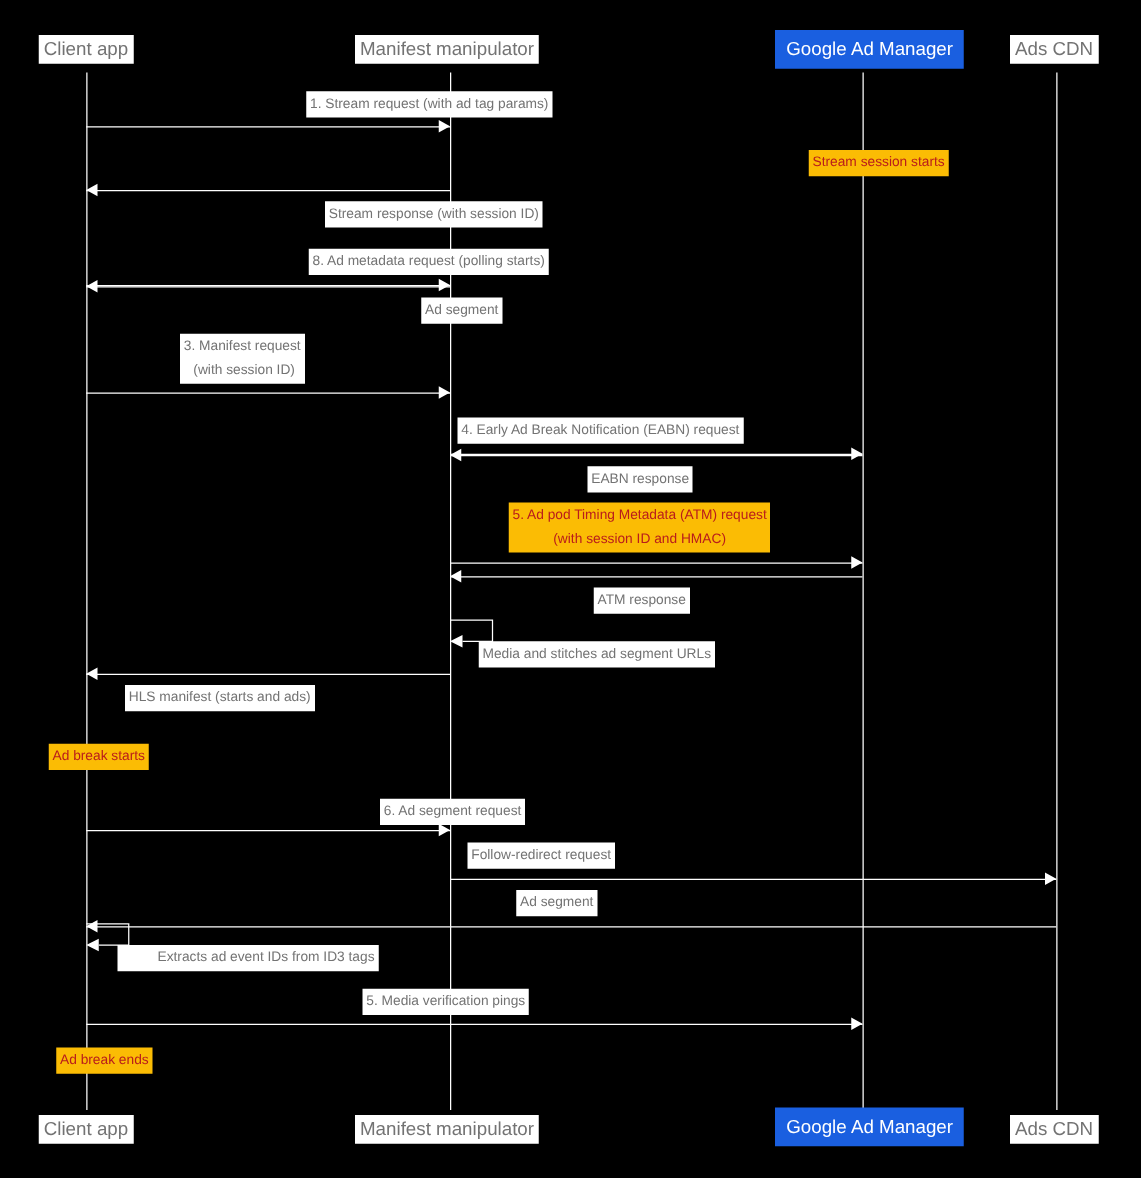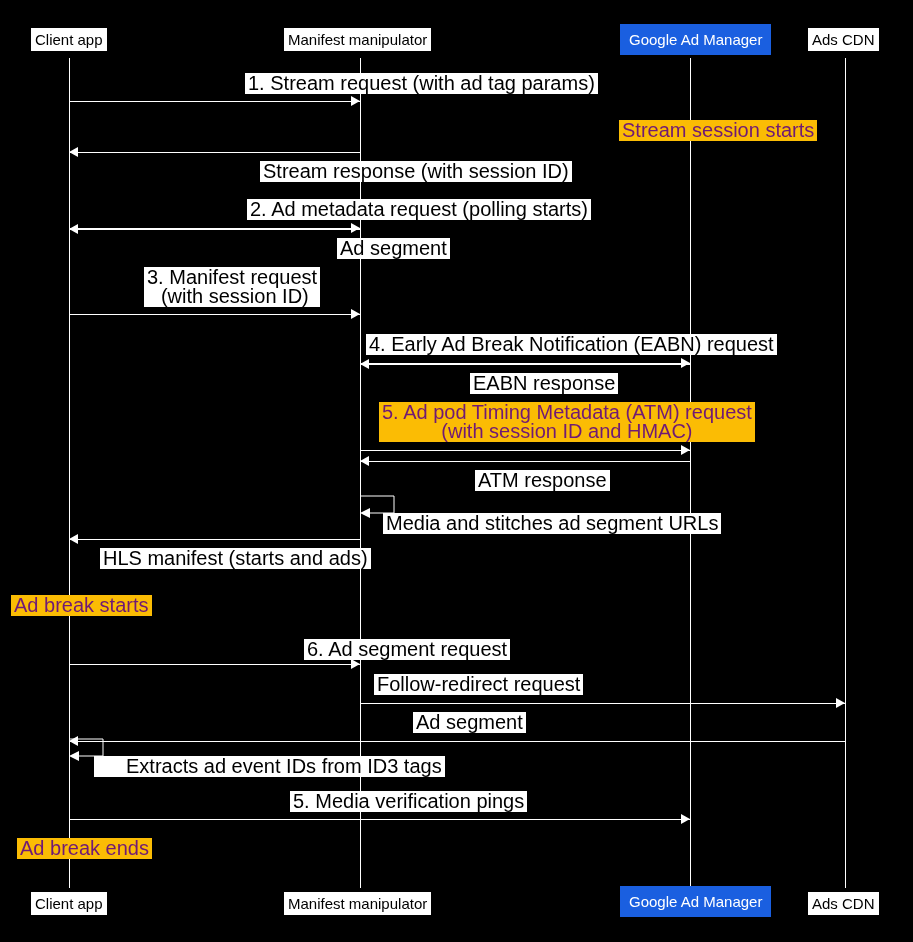--- a/index.html
+++ b/index.html
@@ -34,37 +34,38 @@
     position: absolute;
     width: 0; height: 0;
     border-top: 5px solid transparent;
     border-bottom: 5px solid transparent;
   }
   .arrowhead.right { border-left: 9px solid #ffffff; }
   .arrowhead.left  { border-right: 9px solid #ffffff; }
 
   .label {
     position: absolute;
-    font-size: 20px;
+    font-size: 11px;
     line-height: 19px;
     white-space: pre;
     padding: 1px 3px;
     box-sizing: border-box;
   }
   .label.white {
     background: #ffffff;
-    color: #000000;
+    color: #737373;
   }
   .label.blue {
     background: #1a5fe0;
     color: #ffffff;
   }
   .label.amber {
     background: #fbbc04;
-    color: #701a75;
+    color: #b91c1c;
+    margin-left: 28px;
   }
   .label.center { text-align: center; }
   .participant { font-size: 15px; }
 </style>
 </head>
 <body>
 
 <div id="diagram">
     <div class="lifeline" style="left: 69px; top: 58px; height: 830px;"></div>
     <div class="lifeline" style="left: 360px; top: 58px; height: 830px;"></div>
@@ -80,21 +81,21 @@
     <div class="label participant white" style="left: 808px; top: 892px; padding: 2px 4px;">Ads CDN</div>
     <div class="arrow" style="left: 69px; width: 291px; top: 101px;"></div>
     <div class="arrowhead right" style="top: 96px; left: 351px;"></div>
     <div class="label white" style="left: 245px; top: 73px;">1. Stream request (with ad tag params)</div>
     <div class="label amber" style="left: 619px; top: 120px;">Stream session starts</div>
     <div class="arrow" style="left: 69px; width: 291px; top: 152px;"></div>
     <div class="arrowhead left" style="top: 147px; left: 69px;"></div>
     <div class="label white" style="left: 260px; top: 161px;">Stream response (with session ID)</div>
     <div class="arrow" style="left: 69px; width: 291px; top: 228px;"></div>
     <div class="arrowhead right" style="top: 223px; left: 351px;"></div>
-    <div class="label white" style="left: 247px; top: 199px;">2. Ad metadata request (polling starts)</div>
+    <div class="label white" style="left: 247px; top: 199px;">8. Ad metadata request (polling starts)</div>
     <div class="arrow" style="left: 69px; width: 291px; top: 229px;"></div>
     <div class="arrowhead left" style="top: 224px; left: 69px;"></div>
     <div class="label white" style="left: 337px; top: 238px;">Ad segment</div>
     <div class="arrow" style="left: 69px; width: 291px; top: 314px;"></div>
     <div class="arrowhead right" style="top: 309px; left: 351px;"></div>
     <div class="label white center" style="left: 144px; top: 267px;">3. Manifest request
  (with session ID)</div>
     <div class="arrow" style="left: 360px; width: 330px; top: 363px;"></div>
     <div class="arrowhead right" style="top: 358px; left: 681px;"></div>
     <div class="label white" style="left: 366px; top: 334px;">4. Early Ad Break Notification (EABN) request</div>

